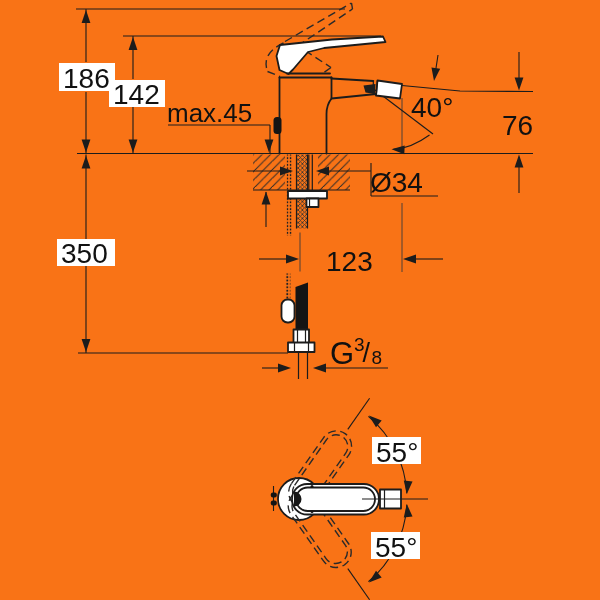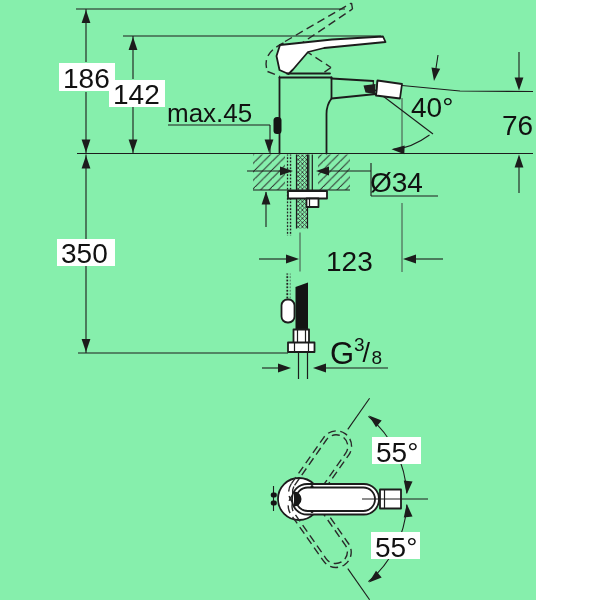--- a/index.html
+++ b/index.html
@@ -1,16 +1,16 @@
 <!DOCTYPE html>
 <html><head>
 <meta charset="utf-8">
 <style>
   html,body{margin:0;padding:0;background:#fff;}
-  #stage{position:relative;width:536px;height:600px;background:#86efac;overflow:hidden;}
+  #stage{position:relative;width:600px;height:600px;background:#f97316;overflow:hidden;}
   svg{display:block;}
   text{font-family:"Liberation Sans","DejaVu Sans",sans-serif;fill:#111;}
   .dim{font-size:28px;}
   .dim-sm{font-size:26px;}
   .g-main{font-size:31px;}
   .g-small{font-size:19px;}
   .g-slash{font-size:27px;}
   .thin{stroke:#1c1c1c;stroke-width:1.1;fill:none;}
   .obj{stroke:#1c1c1c;stroke-width:1.8;fill:none;stroke-linejoin:round;stroke-linecap:round;}
   .obj-thin{stroke:#1c1c1c;stroke-width:1.2;fill:none;}

